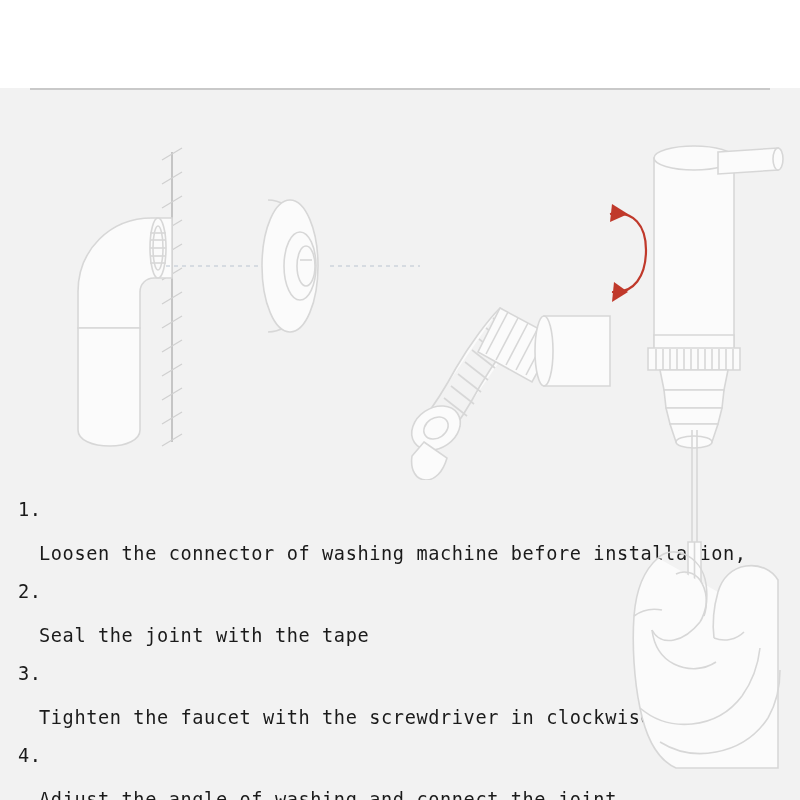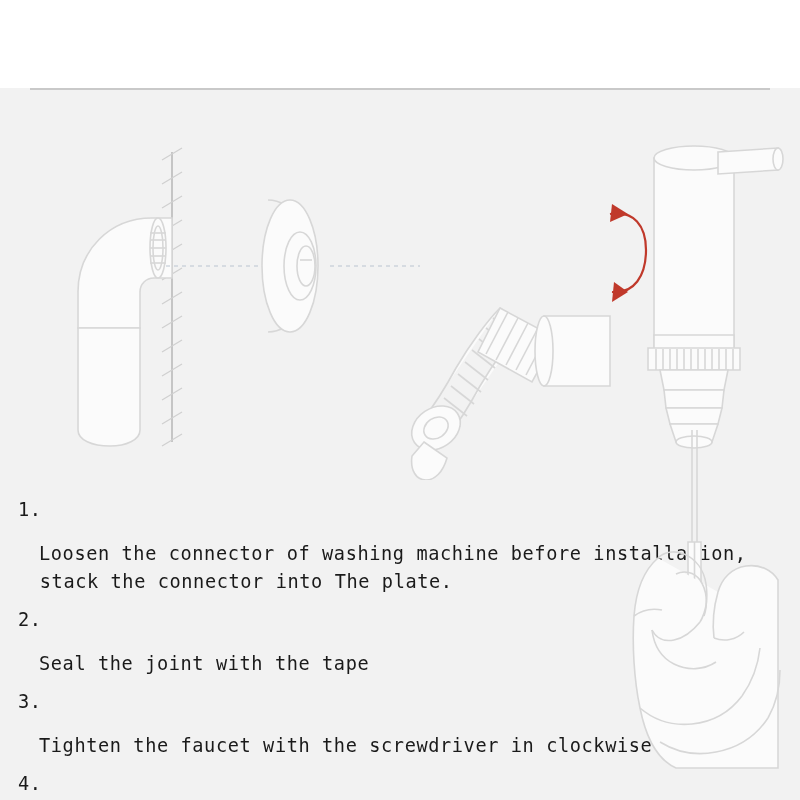--- a/index.html
+++ b/index.html
@@ -233,21 +233,20 @@
 
     </svg>
   </div>
 
   <div id="instructions">
 
     <div class="step">
       <span class="step-num">1.</span>
       <span class="step-text">Loosen the connector of washing machine before installation,</span>
     </div>
-    <div class="step-cont"> stack the connector into The plate.</div>
 
     <div class="step">
       <span class="step-num">2.</span>
       <span class="step-text">Seal the joint with the tape</span>
     </div>
 
     <div class="step">
       <span class="step-num">3.</span>
       <span class="step-text">Tighten the faucet with the screwdriver in clockwise direction</span>
     </div>

